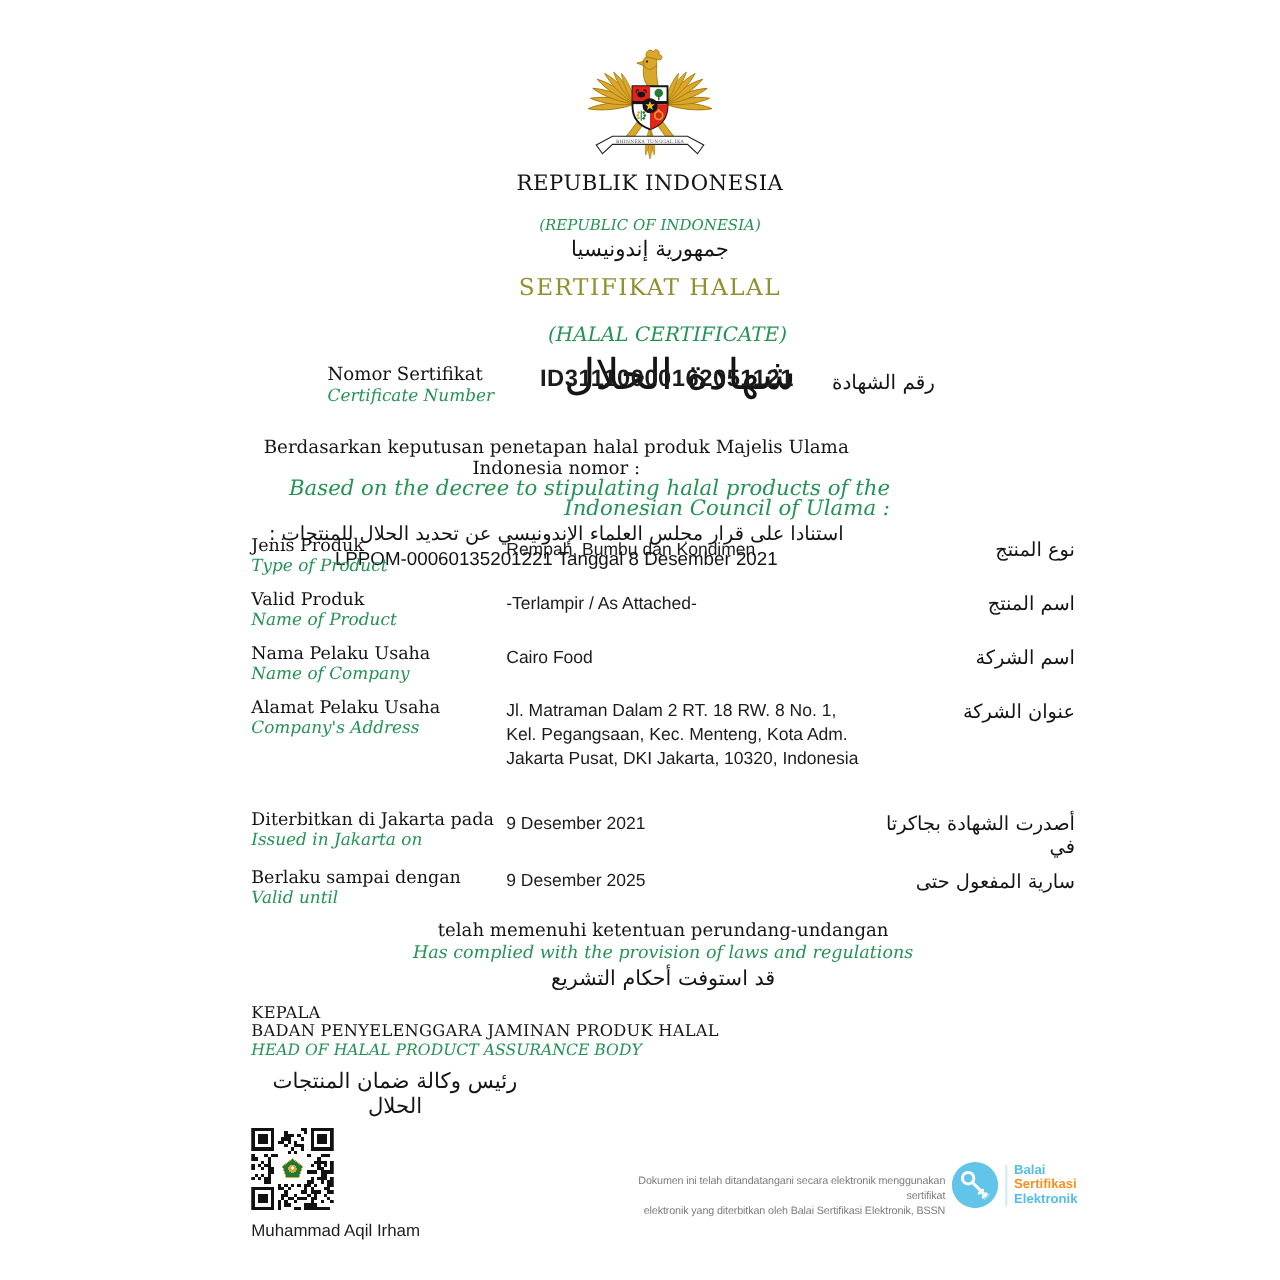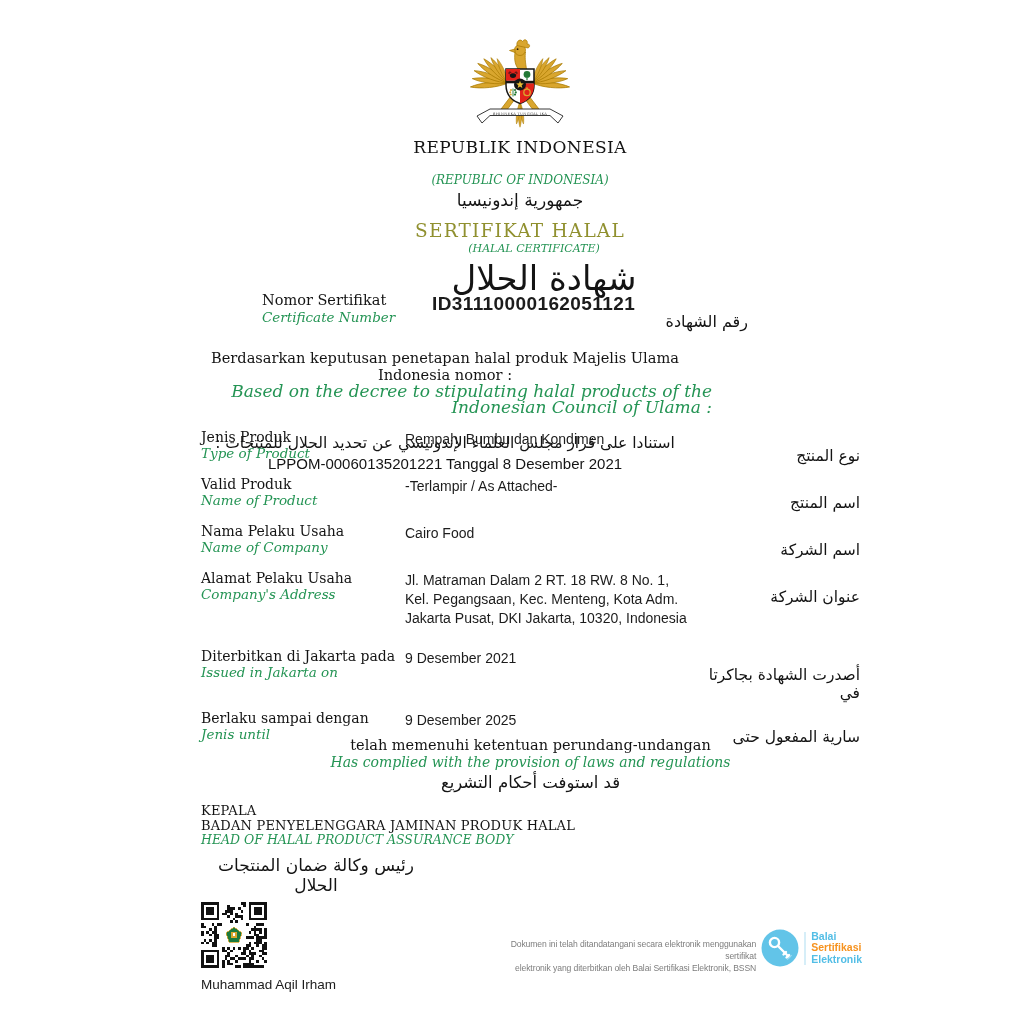--- a/index.html
+++ b/index.html
@@ -1,28 +1,28 @@
 <!DOCTYPE html>
 <html><head>
 <meta charset="utf-8">
 <style>
   html,body{margin:0;padding:0;background:#fff;}
   .page{position:relative;width:1024px;height:1024px;background:#ffffff;overflow:hidden;
         font-family:"DejaVu Serif","Liberation Serif",serif;color:#141414;}
-  .ar{font-family:"DejaVu Sans","Liberation Sans",sans-serif;direction:rtl;margin-top:16px;}
+  .ar{font-family:"DejaVu Sans","Liberation Sans",sans-serif;direction:rtl;}
   .sans{font-family:"Liberation Sans","DejaVu Sans",sans-serif;}
   .green{color:#249454;font-style:italic;}
   
   .hdr{position:absolute;top:26px;left:16px;right:0;text-align:center;}
   .emblem{display:block;margin:0 auto 5px auto;}
   .c-id{font-size:17px;letter-spacing:.4px;}
   .c-en{font-size:12px;margin-top:16px;}
   .c-ar{font-size:17px;margin-top:3px;}
   .t-id{font-size:18.5px;color:#90902F;letter-spacing:1.2px;margin-top:10px;}
-  .t-en{font-size:11px;margin-top:1px;padding-left:28px;}
+  .t-en{font-size:16px;margin-top:17px;padding-left:28px;}
   .t-ar{font-size:34px;margin-top:3px;transform:translateX(24px);}
   
   .certnum{position:absolute;top:292px;left:262px;width:486px;display:flex;}
   .cn-labels{width:170px;}
   .cn-l1{font-size:14.5px;line-height:17px;}
   .cn-l2{font-size:13.5px;line-height:16px;}
   .cn-value{font-size:19px;letter-spacing:.4px;padding-top:1px;font-weight:bold;color:#1c1c1c;}
   .cn-ar{margin-left:auto;font-size:16px;padding-top:4px;}
   
   .decree{position:absolute;top:349px;left:178px;width:534px;text-align:center;}
@@ -211,21 +211,21 @@
       <div class="fl">
         <div class="fl-id">Diterbitkan di Jakarta pada</div>
         <div class="fl-en green">Issued in Jakarta  on</div>
       </div>
       <div class="fv sans">9 Desember 2021</div>
       <div class="fa ar">أصدرت الشهادة بجاكرتا في</div>
     </div>
     <div class="frow">
       <div class="fl">
         <div class="fl-id">Berlaku sampai dengan</div>
-        <div class="fl-en green">Jenis until</div>
+        <div class="fl-en green">Valid until</div>
       </div>
       <div class="fv sans">9 Desember 2025</div>
       <div class="fa ar">سارية المفعول حتى</div>
     </div>
   </div>
 
   <div class="compliance">
     <div class="c1">telah memenuhi ketentuan perundang-undangan</div>
     <div class="c2 green">Has complied with the provision of laws and regulations</div>
     <div class="c3 ar">قد استوفت أحكام التشريع</div>

